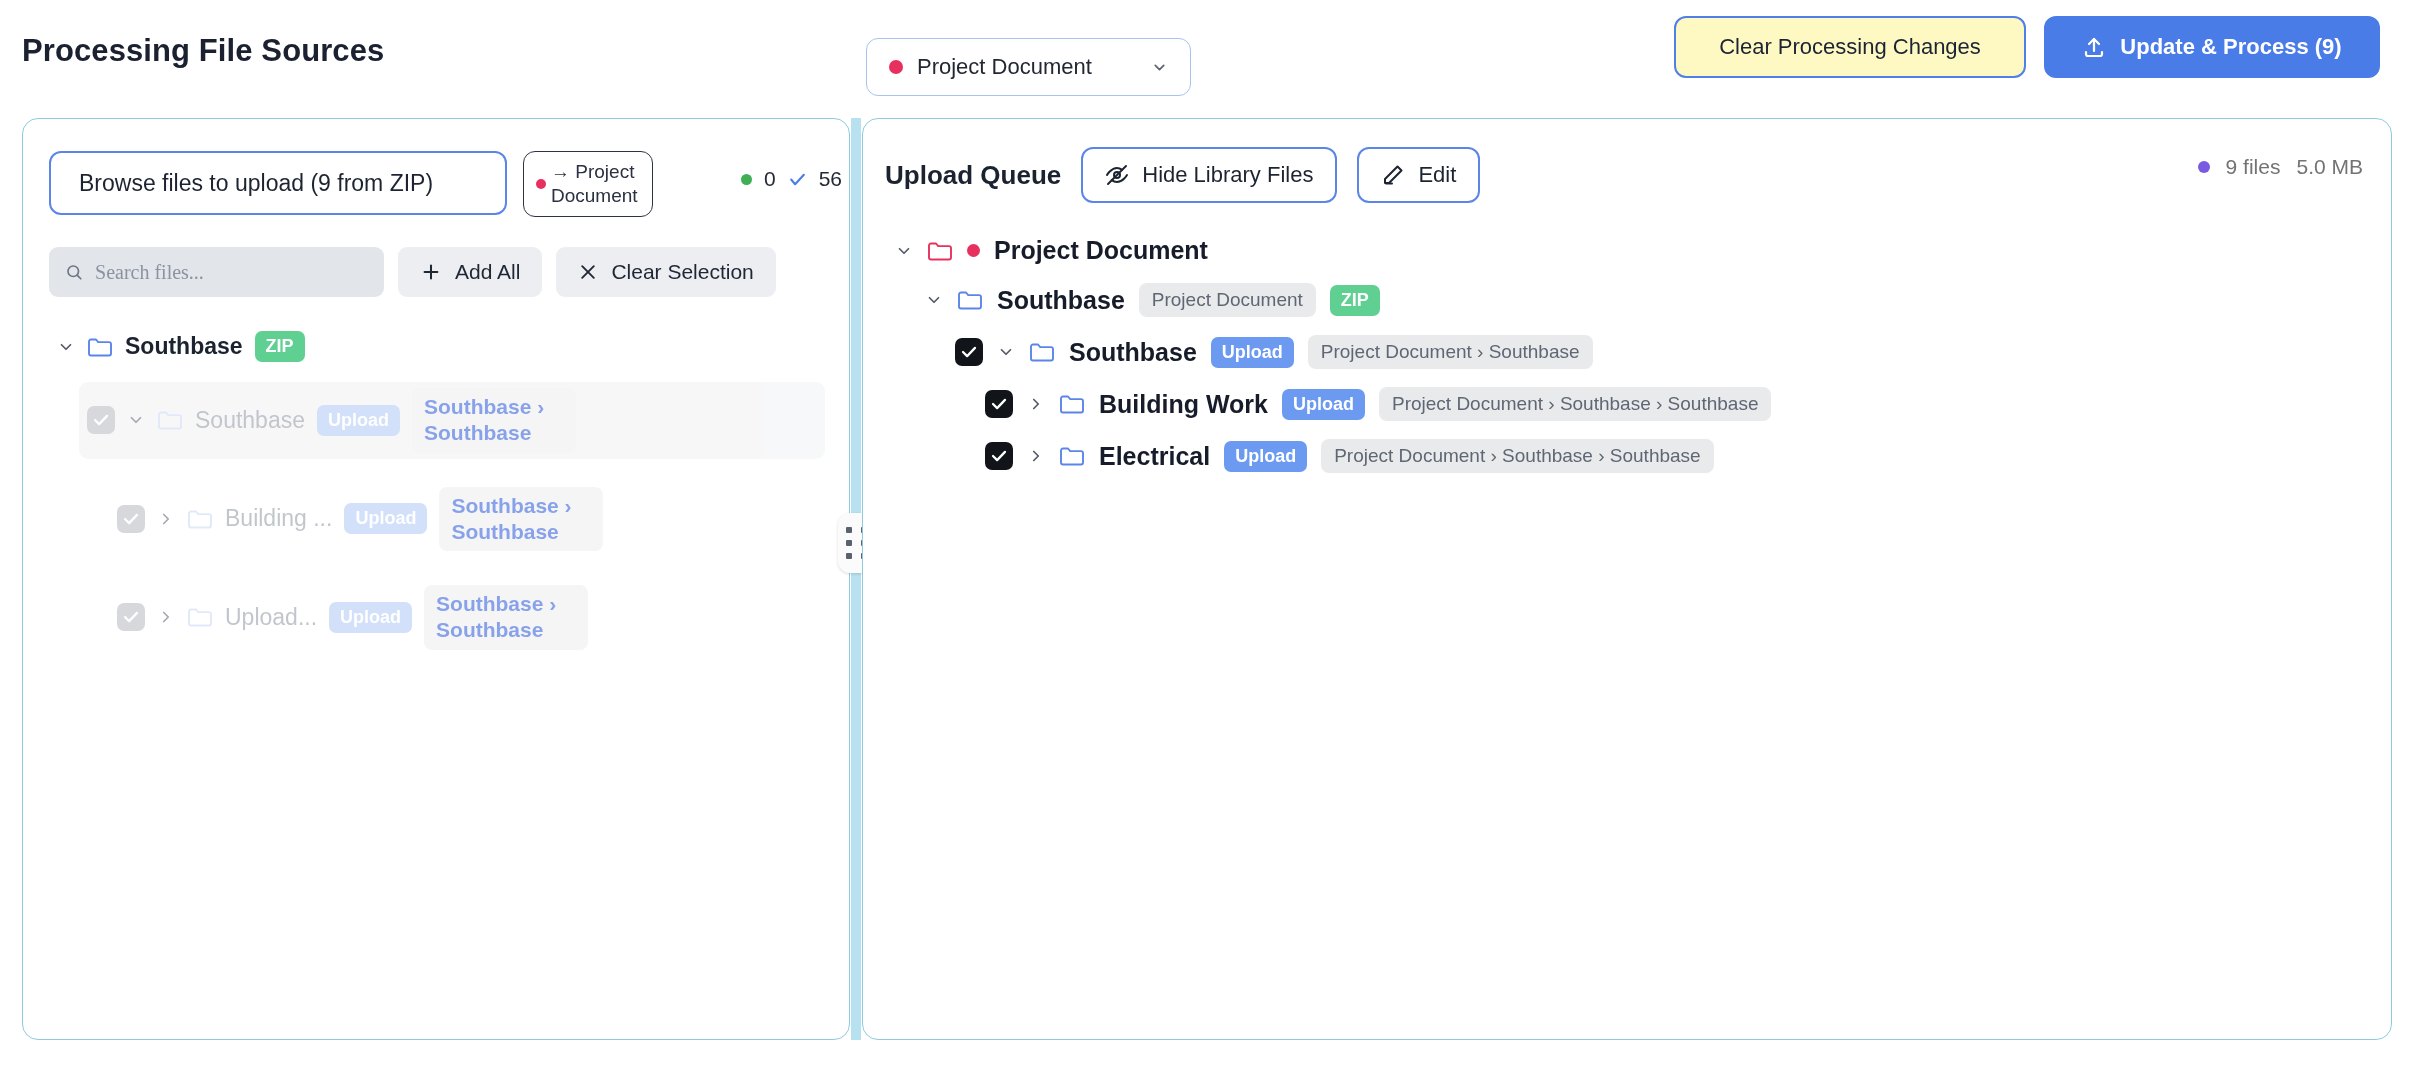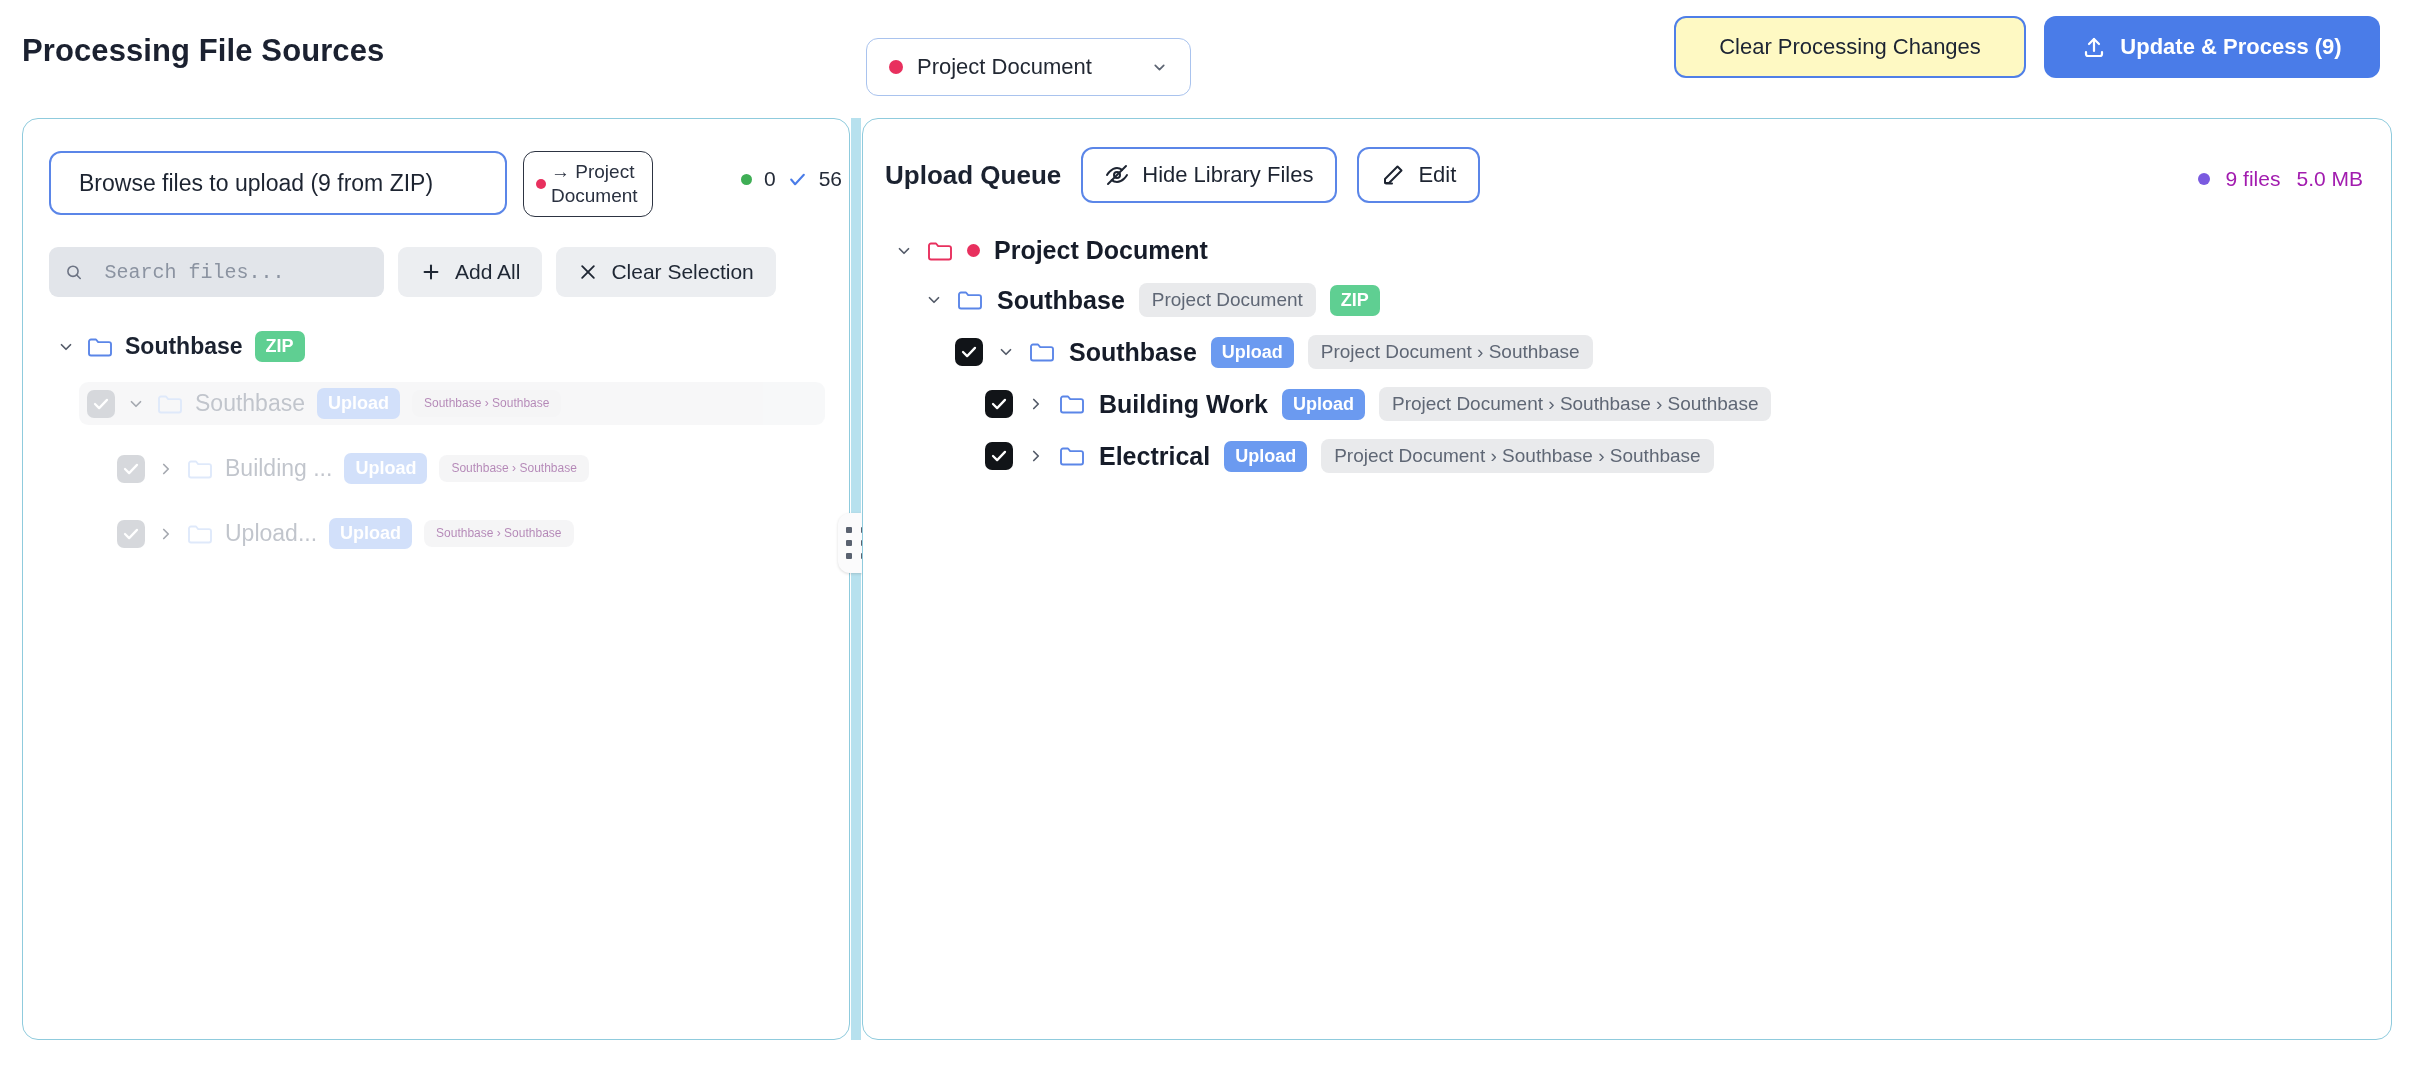--- a/index.html
+++ b/index.html
@@ -94,21 +94,21 @@
   .dot-green { width: 11px; height: 11px; background: #3fae55; }
   .check-blue { width: 19px; height: 19px; }
 
   .search-row { position: absolute; left: 26px; top: 128px; display: flex; align-items: center; gap: 14px; }
   .search-box {
     width: 335px; height: 50px; background: #e2e5ea; border: none; border-radius: 9px;
     display: flex; align-items: center; gap: 12px; padding: 0 16px;
   }
   .search-box input {
     border: none; outline: none; background: transparent; font-size: 20px;
-    color: #0f172a; font-family: Liberation Mono, monospace; width: 100%; margin-left: 10px;
+    color: #0f172a; font-family: Liberation Serif, serif; width: 100%;
   }
   .search-box input::placeholder { color: #8b93a1; }
   .btn-grey {
     height: 50px; background: #eceef1; border: none; border-radius: 9px;
     display: flex; align-items: center; justify-content: center; gap: 13px;
     font-size: 21px; color: #1f2734; padding: 0 22px; cursor: pointer;
     font-family: "Liberation Sans", sans-serif;
   }
 
   
@@ -127,37 +127,37 @@
     display: flex; align-items: center; justify-content: center;
   }
   .cb.on-dark { background: #111418; }
   .cb.on-grey { background: #b2b6bd; }
 
   .badge { border-radius: 7px; font-size: 18px; font-weight: 700; padding: 5px 11px; white-space: nowrap; }
   .badge-zip { background: #5fcf92; color: #fff; }
   .badge-upload-soft { background: #aac5f7; color: #fff; }
   .badge-upload { background: #6b9af0; color: #fff; }
   .chip-path {
-    background: #ececef; color: #701a75; border-radius: 8px;
-    font-size: 12px; padding: 6px 12px; line-height: 1.25;
+    background: #ececef; color: #1d4ed8; border-radius: 8px;
+    font-size: 21px; padding: 6px 12px; line-height: 1.25; font-weight: bold;
   }
   .chip-path.wrap { max-width: 164px; }
 
   
   .queue-head { position: absolute; left: 22px; top: 28px; display: flex; align-items: center; gap: 20px; }
   .queue-title { font-size: 26px; font-weight: 700; color: #1b2230; }
   .rbtn {
     height: 56px; border: 2px solid #5b86e8; border-radius: 12px; background: #fff;
     display: flex; align-items: center; justify-content: center; gap: 13px;
     font-size: 22px; color: #1d2431; padding: 0 22px; cursor: pointer;
     font-family: "Liberation Sans", sans-serif;
   }
   .queue-meta {
-    position: absolute; right: 28px; top: 48px;
-    display: flex; align-items: center; gap: 16px; font-size: 21px; color: #a21caf; justify-content: center;
+    position: absolute; right: 28px; top: 36px;
+    display: flex; align-items: center; gap: 16px; font-size: 21px; color: #737373; justify-content: center;
   }
   .dot-purple { width: 12px; height: 12px; background: #7a5ae0; }
 
   .rtree { position: absolute; left: 28px; top: 108px; right: 20px; }
   .rrow { display: flex; align-items: center; gap: 14px; padding: 9px 4px; border-radius: 9px; }
   .rname { font-size: 25px; font-weight: 700; color: #161c29; white-space: nowrap; }
   .chip-grey-plain { background: #e9eaec; color: #5f6775; border-radius: 8px; font-size: 19px; padding: 6px 13px; white-space: nowrap; }
 </style>
 </head>
 <body>

